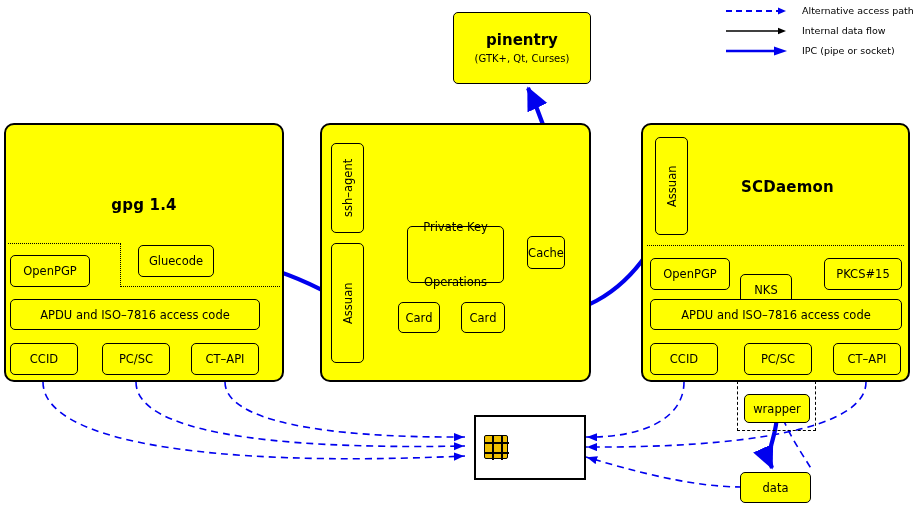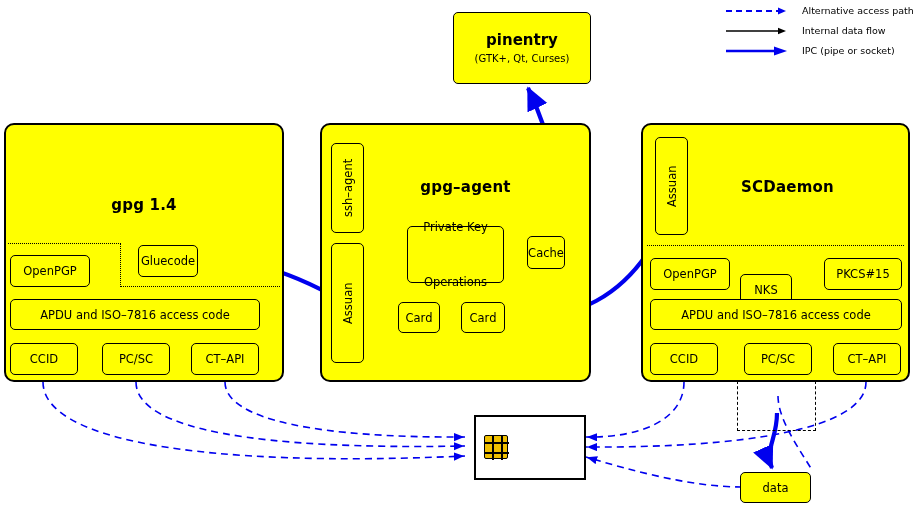--- a/index.html
+++ b/index.html
@@ -220,31 +220,30 @@
   <div class="panel" style="left:4px; top:123px; width:280px; height:259px;"></div>
 
   <div class="panel-title" style="left:4px; top:196px; width:280px;">gpg 1.4</div>
 
   <div class="dotted-region" style="left:8px; top:243px; width:113px; border-top:1.6px dotted #000000;"></div>
   <div class="dotted-region" style="left:120px; top:243px; width:0; height:44px; border-left:1.6px dotted #000000;"></div>
   <div class="dotted-region" style="left:120px; top:286px; width:160px; border-top:1.6px dotted #000000;"></div>
 
   <div class="node small-node" style="left:10px; top:255px; width:80px; height:32px;">OpenPGP</div>
 
-  <div class="node small-node" style="left:138px; top:245px; width:60px; height:32px;">Gluecode</div>
+  <div class="node small-node" style="left:138px; top:245px; width:76px; height:32px;">Gluecode</div>
 
   <div class="node small-node" style="left:10px; top:299px; width:250px; height:31px;">APDU and ISO–7816 access code</div>
 
   <div class="node small-node" style="left:10px; top:343px; width:68px; height:32px;">CCID</div>
   <div class="node small-node" style="left:102px; top:343px; width:68px; height:32px;">PC/SC</div>
   <div class="node small-node" style="left:191px; top:343px; width:68px; height:32px;">CT–API</div>
 
   <div class="panel" style="left:320px; top:123px; width:271px; height:259px;"></div>
 
-  <div class="panel-title" style="left:340px; top:178px; width:251px;">gpg–agent</div>
 
   <div class="node vert-node" style="left:331px; top:143px; width:33px; height:90px;">
     <span>ssh–agent</span>
   </div>
 
   <div class="node vert-node" style="left:331px; top:243px; width:33px; height:120px;">
     <span>Assuan</span>
   </div>
 
   <div class="node small-node stack" style="left:407px; top:226px; width:97px; height:57px;gap:38px;">
@@ -286,20 +285,21 @@
   <div class="card" style="left:474px; top:415px; width:112px; height:65px;">
   </div>
   <div class="chip" style="left:484px; top:435px; width:24px; height:24px;">
     <div class="chip-line" style="left:7px; top:0; width:1.6px; height:24px;"></div>
     <div class="chip-line" style="left:16px; top:0; width:1.6px; height:24px;"></div>
     <div class="chip-line" style="left:0; top:6px; width:24px; height:1.6px;"></div>
     <div class="chip-line" style="left:0; top:16px; width:24px; height:1.6px;"></div>
   </div>
 
   <div class="dashed-box" style="left:737px; top:381px; width:79px; height:50px;"></div>
+  <div class="node small-node" style="left:744px; top:394px; width:66px; height:29px;">wrapper</div>
 
   <div class="node small-node" style="left:740px; top:472px; width:71px; height:31px;">data</div>
 
   <div class="legend">
 
     <div class="legend-row">
       <svg class="legend-swatch" viewBox="0 0 74 20">
         <line x1="2" y1="9" x2="56" y2="9" stroke="#0000ee" stroke-width="1.8" stroke-dasharray="6,4"></line>
         <path d="M54,5.6 L62,9 L54,12.4 z" fill="#0000ee"></path>
       </svg>

